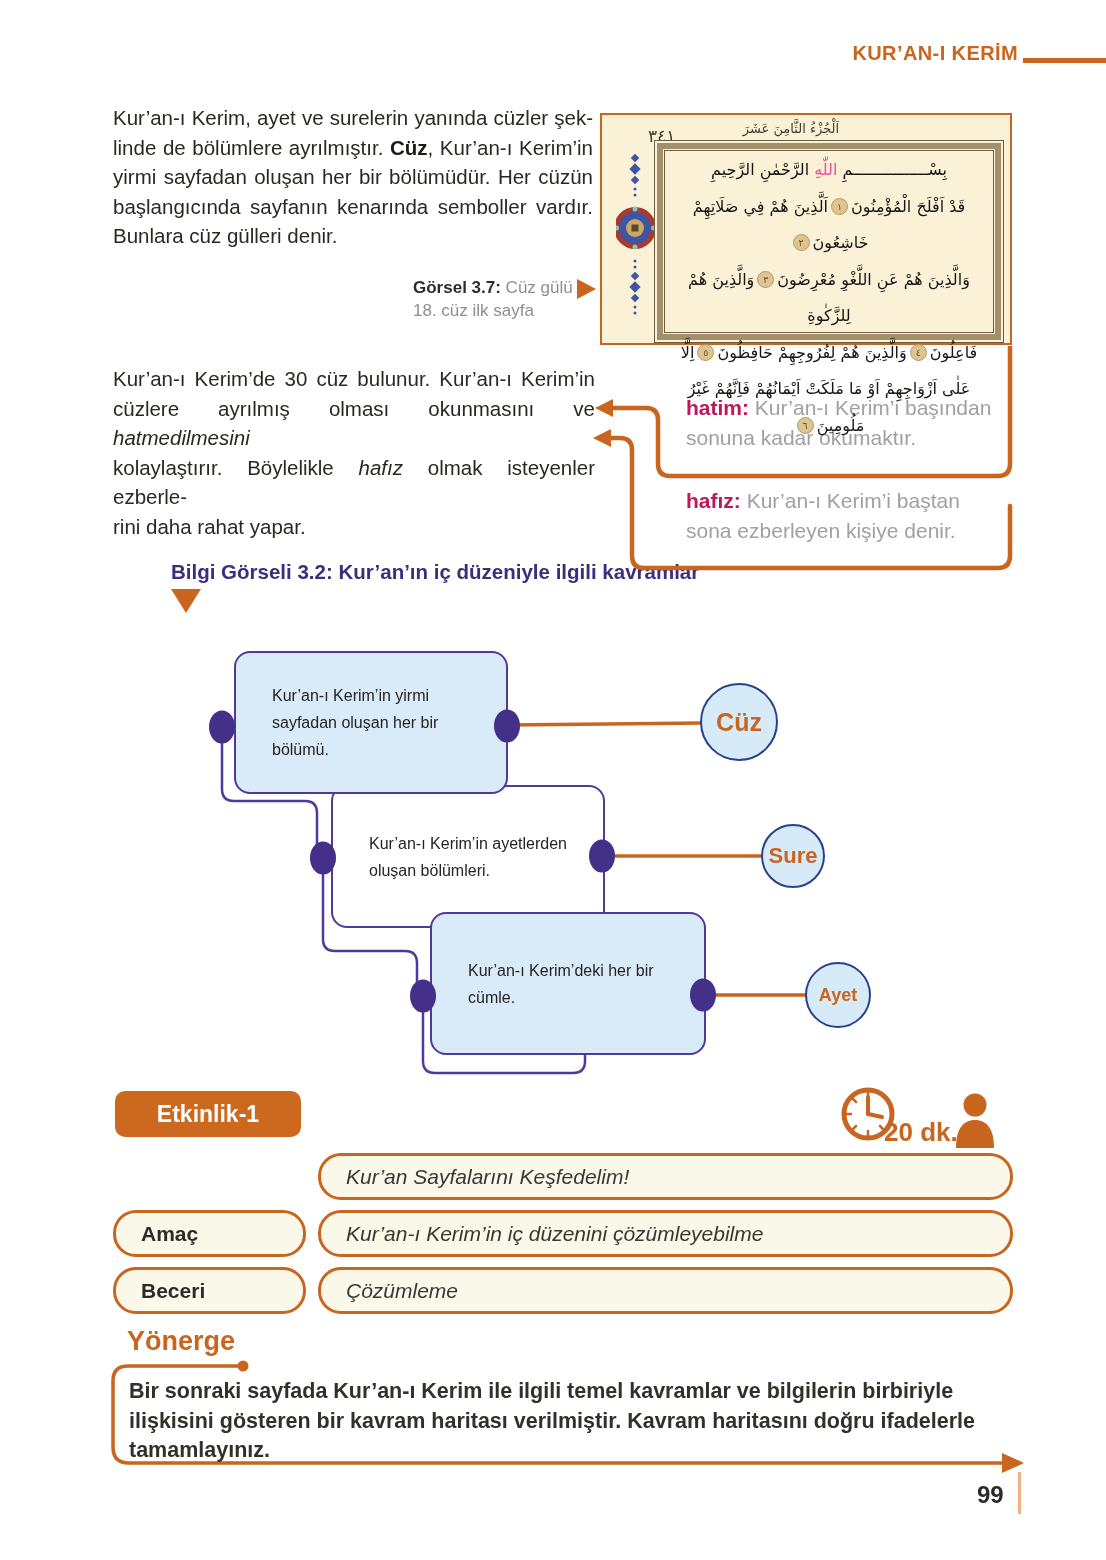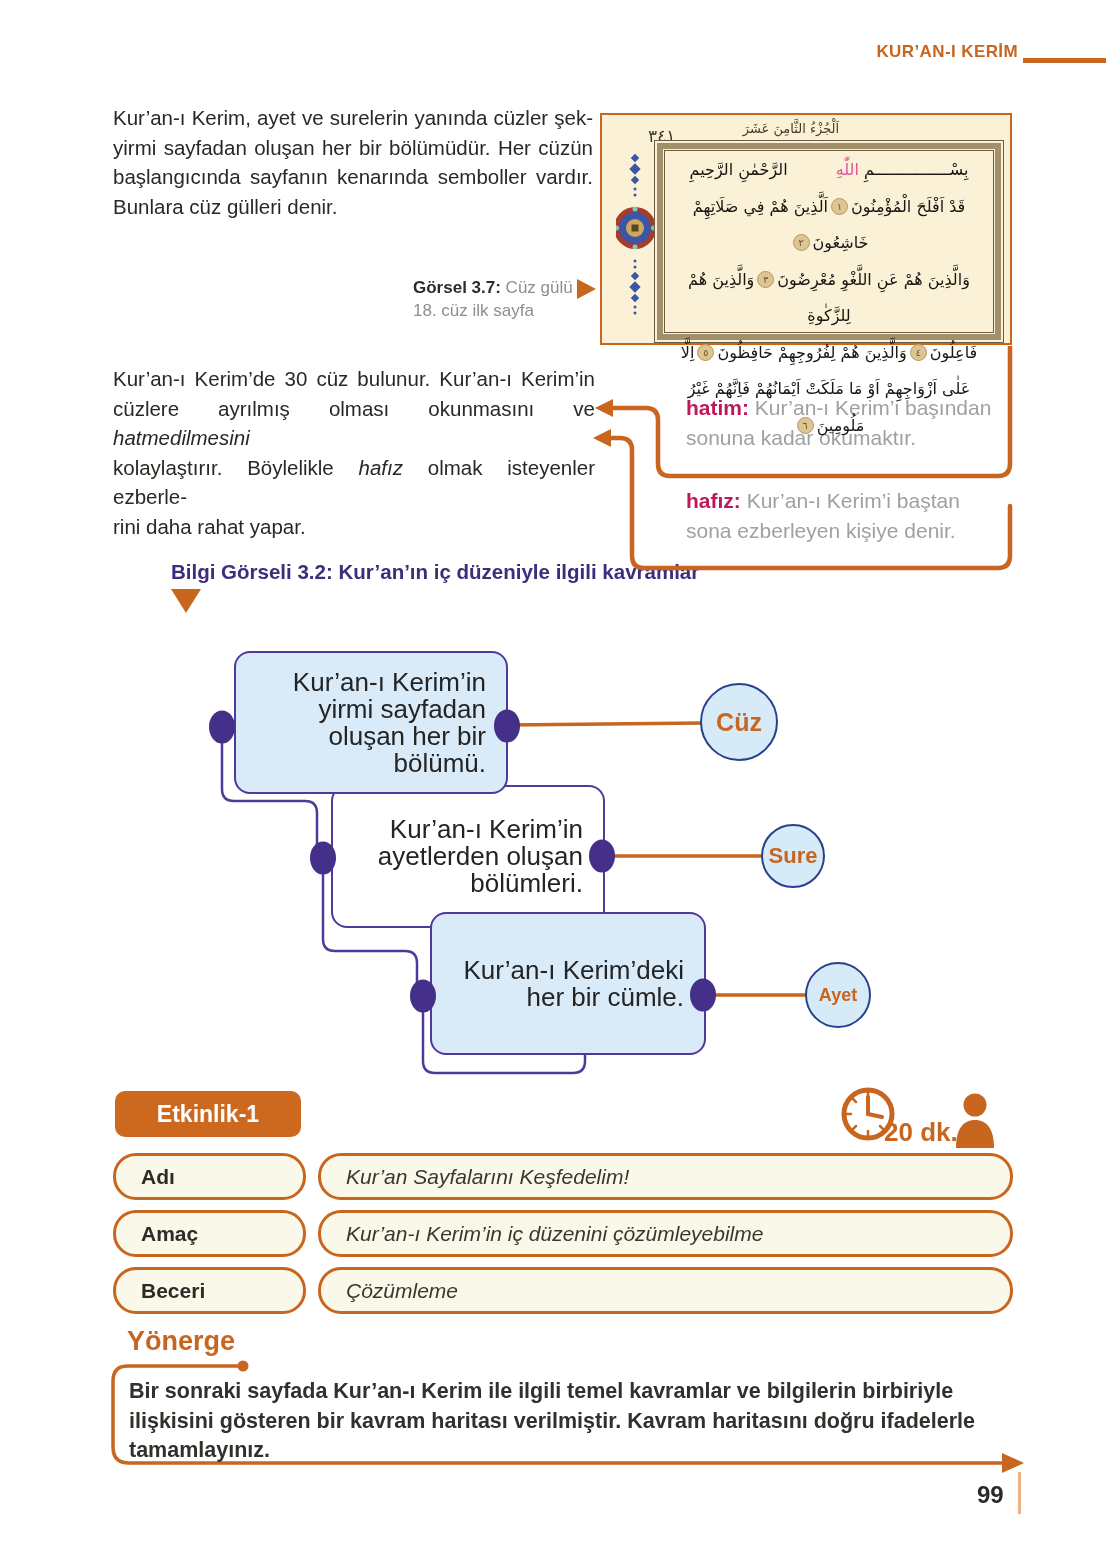--- a/index.html
+++ b/index.html
@@ -4,49 +4,49 @@
 <style>
   html,body{margin:0;padding:0;background:#e8e8e8;}
   .page{
     position:relative; width:1106px; height:1560px; background:#ffffff;
     font-family:"Liberation Sans", sans-serif; overflow:hidden; margin:0 auto;
     color:#2b2824;
   }
   .abs{position:absolute;}
   svg{display:block;}
   
-  .hdr-title{top:42px; right:88px; font-size:17px; font-weight:bold; color:#c8651f; letter-spacing:.4px;}
+  .hdr-title{top:42px; right:88px; font-size:20px; font-weight:bold; color:#c8651f; letter-spacing:.4px;}
   .hdr-bar{left:1023px; top:58px; width:83px; height:5px; background:#c8651f;}
   
   .para{font-size:20.5px; line-height:29.5px; color:#2b2824;}
   .pline{text-align:justify; text-align-last:justify;}
   .para b{color:#1d1a17;}
   .para i{font-style:italic;}
   
   .figcap{font-size:17px; line-height:22.5px; color:#8e8e90;}
   .figcap b{color:#2f2b27;}
   .tri-right{width:0;height:0;border-top:10px solid transparent;border-bottom:10px solid transparent;border-left:19px solid #c8651f;}
   .tri-down{width:0;height:0;border-left:15px solid transparent;border-right:15px solid transparent;border-top:24px solid #c8651f;}
   
   .qfig{left:600px; top:113px; width:412px; height:232px; background:#fbf1d6; border:2.5px solid #c8651f; box-sizing:border-box;}
   .qjuz{position:absolute; left:0; right:30px; top:6px; text-align:center; font-size:13px; color:#433b28; font-family:"DejaVu Sans",sans-serif;}
   .qpageno{position:absolute; left:46px; top:11px; font-size:17px; color:#433b28; font-family:"DejaVu Sans",sans-serif;}
   .qframe{position:absolute; left:52px; top:25px; width:350px; height:203px; border:1.5px solid #6b5d40; background:#fbf1d6; padding:2px; box-sizing:border-box;}
   .qframe-mid{border:6px solid #a2906b; height:100%; box-sizing:border-box; padding:1px;}
   .qframe-in{border:1.5px solid #6b5d40; height:100%; box-sizing:border-box; padding:1px 8px 0;}
   .qtext{direction:rtl; text-align:center; font-family:"DejaVu Sans",sans-serif; font-size:16px; line-height:36.5px; color:#181512;}
-  .qtext .allah{color:#e0569a;padding-left:43px;}
+  .qtext .allah{color:#e0569a;}
   .ayah{display:inline-block; width:15px; height:15px; border-radius:50%; background:#dcc593; border:1px solid #b49a60; color:#6b5320; font-size:9.5px; line-height:15px; text-align:center; vertical-align:2px; margin:0 3px;}
   
   .callout{font-size:21px; line-height:30px; color:#9fa0a4;}
   .callout b{color:#be185d;}
   
   .infocap{font-size:20.5px; font-weight:bold; color:#3c2d7d;}
   
-  .dbox{box-sizing:border-box; border:2.5px solid #4f3a9b; border-radius:16px; display:flex; align-items:center; justify-content:center; text-align:right; font-size:26px; line-height:27px; color:#242424; padding:0 20px;}
+  .dbox{box-sizing:border-box; border:2.5px solid #4f3a9b; border-radius:16px; display:flex; align-items:center; justify-content:center; text-align:left; font-size:16px; line-height:27px; color:#242424; padding:0 36px;}
   .dbox.blue{background:#d9ebf9;}
   .dbox.white{background:#ffffff;}
   .dcircle{box-sizing:border-box; border:2.5px solid #27418c; border-radius:50%; background:#d6eaf8; display:flex; align-items:center; justify-content:center; font-weight:bold; color:#c8651f;}
   
   .badge{left:115px; top:1091px; width:186px; height:46px; background:#cd691e; border-radius:10px; color:#ffffff; font-weight:bold; font-size:23px; display:flex; align-items:center; justify-content:center;}
   .dur{left:884px; top:1117px; font-size:26px; font-weight:bold; color:#c8651f;}
   .pill{box-sizing:border-box; height:47px; border:3px solid #c8651f; border-radius:23px; background:#faf8e8; display:flex; align-items:center;}
   .pill-label{left:113px; width:193px; padding-left:25px; font-weight:bold; font-size:21px; color:#2e2a26;}
   .pill-value{left:318px; width:695px; padding-left:25px; font-size:21px; color:#3a3733;font-style:italic;}
   
@@ -91,20 +91,21 @@
       <path d="M240,1366 L128,1366 Q113,1366 113,1381 L113,1447 Q113,1463 129,1463 L1003,1463" fill="none" stroke="#c8651f" stroke-width="3.5"></path>
       <polygon points="1024,1463 1002,1453 1002,1473" fill="#c8651f"></polygon>
     </g>
   </svg>
 
   <div class="abs hdr-title">KUR’AN-I KERİM</div>
   <div class="abs hdr-bar"></div>
 
   <div class="abs para" style="left:113px; top:103px; width:480px;">
     <div class="pline">Kur’an-ı Kerim, ayet ve surelerin yanında cüzler şek-</div>
+    <div class="pline"><span>linde de bölümlere ayrılmıştır. </span><b>Cüz</b><span>, Kur’an-ı Kerim’in</span></div>
     <div class="pline">yirmi sayfadan oluşan her bir bölümüdür. Her cüzün</div>
     <div class="pline">başlangıcında sayfanın kenarında semboller vardır.</div>
     <div>Bunlara cüz gülleri denir.</div>
   </div>
 
   <div class="abs figcap" style="left:413px; top:277px; width:170px;">
     <div><b>Görsel 3.7:</b><span> Cüz gülü</span></div>
     <div>18. cüz ilk sayfa</div>
   </div>
   <div class="abs tri-right" style="left:577px; top:279px;"></div>
@@ -224,23 +225,20 @@
       <line x1="30" y1="30" x2="30" y2="13"></line>
       <line x1="30" y1="30" x2="44" y2="33"></line>
     </g>
   </svg>
   <div class="abs dur z2">20 dk.</div>
   <svg class="abs z2" style="left:952px; top:1092px;" width="46" height="56" viewBox="0 0 46 56">
     <circle cx="23" cy="13" r="11.5" fill="#c8651f"></circle>
     <path d="M4,56 C4,37 11,28 23,28 C35,28 42,37 42,56 Z" fill="#c8651f"></path>
   </svg>
 
-  <div class="abs pill pill-label z2" style="top:1153px;">
-      <span>Adı</span>
-    </div>
   <div class="abs pill pill-value z2" style="top:1153px;">
       <span>Kur’an Sayfalarını Keşfedelim!</span>
     </div>
   <div class="abs pill pill-label z2" style="top:1210px;">
       <span>Amaç</span>
     </div>
   <div class="abs pill pill-value z2" style="top:1210px;">
       <span>Kur’an-ı Kerim’in iç düzenini çözümleyebilme</span>
     </div>
   <div class="abs pill pill-label z2" style="top:1267px;">

